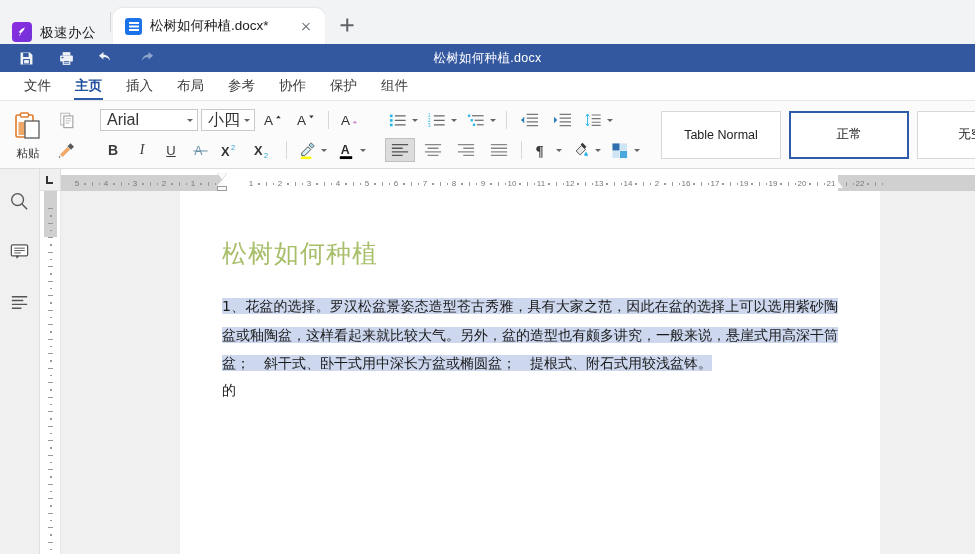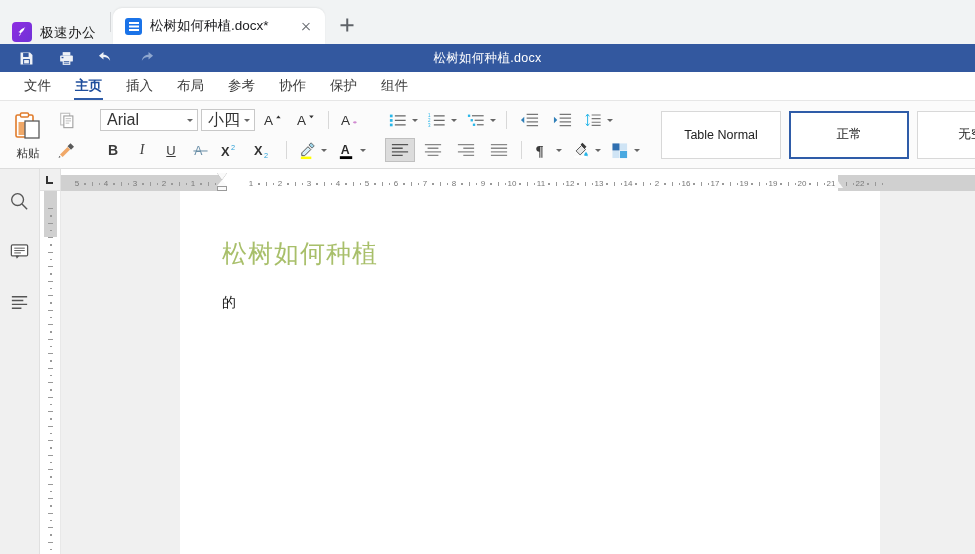--- a/index.html
+++ b/index.html
@@ -728,19 +728,20 @@
         <div class="vr-dot" style="top: 343.25px;"></div>
         <div class="vr-bar" style="top: 350.5px;"></div>
         <div class="vr-dot" style="top: 357.75px;"></div>
       </div>
   </div>
 
   <div class="canvas">
     <div class="page">
       <div class="doc-title">松树如何种植</div>
 
+      <div class="para sel-para"><span class="hl">1、花盆的选择。罗汉松盆景姿态造型苍古秀雅，具有大家之范，因此在盆的选择上可以选用紫砂陶盆或釉陶盆，这样看起来就比较大气。另外，盆的造型也有颇多讲究，一般来说，悬崖式用高深干筒盆；　斜干式、卧干式用中深长方盆或椭圆盆；　提根式、附石式用较浅盆钵。</span></div>
 
       <div class="para tight"><span>的</span></div>
 
     </div>
   </div>
 
 </div>
 
 </body></html>

